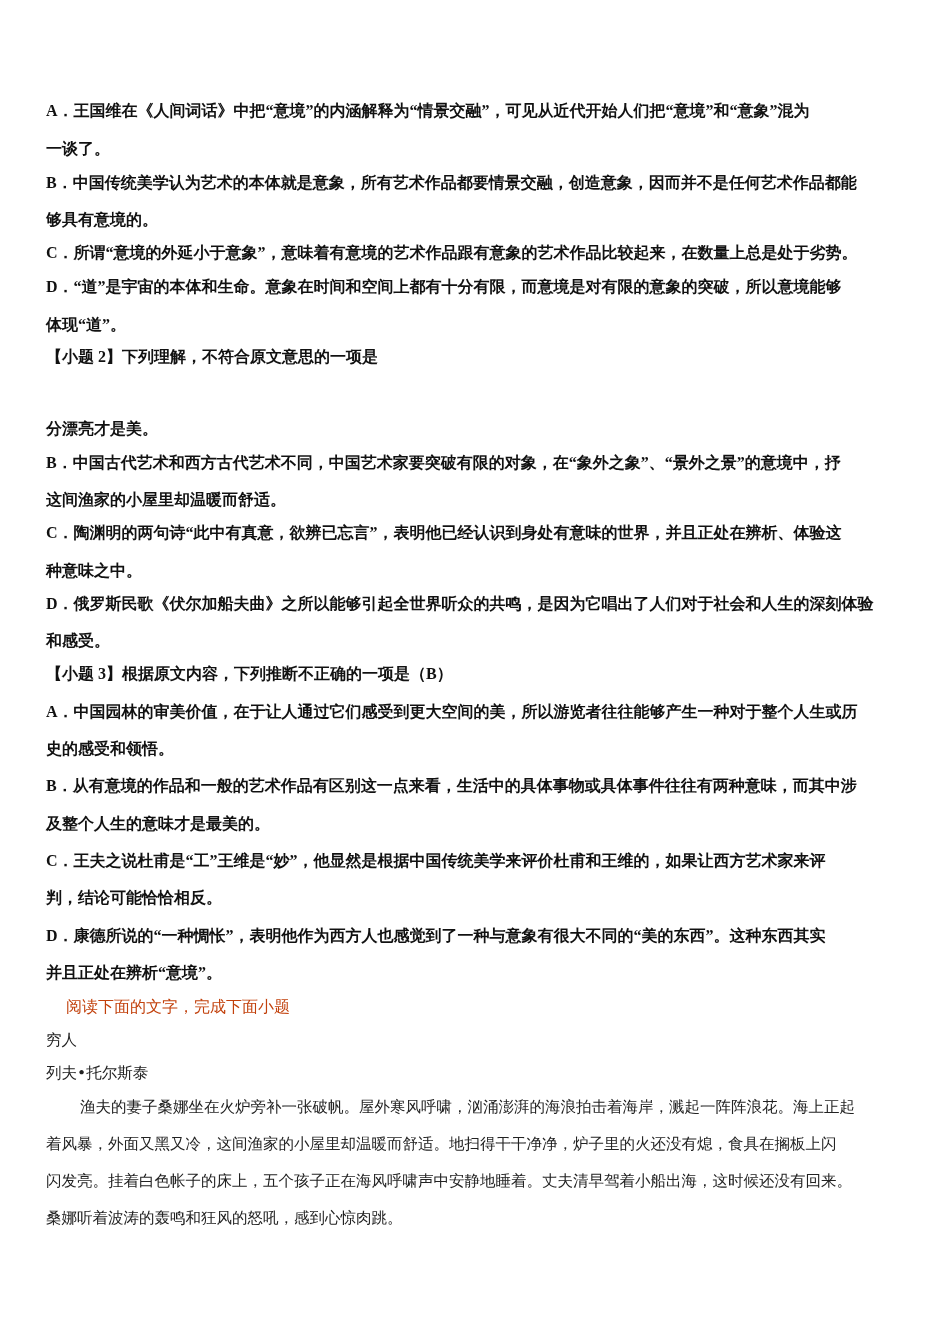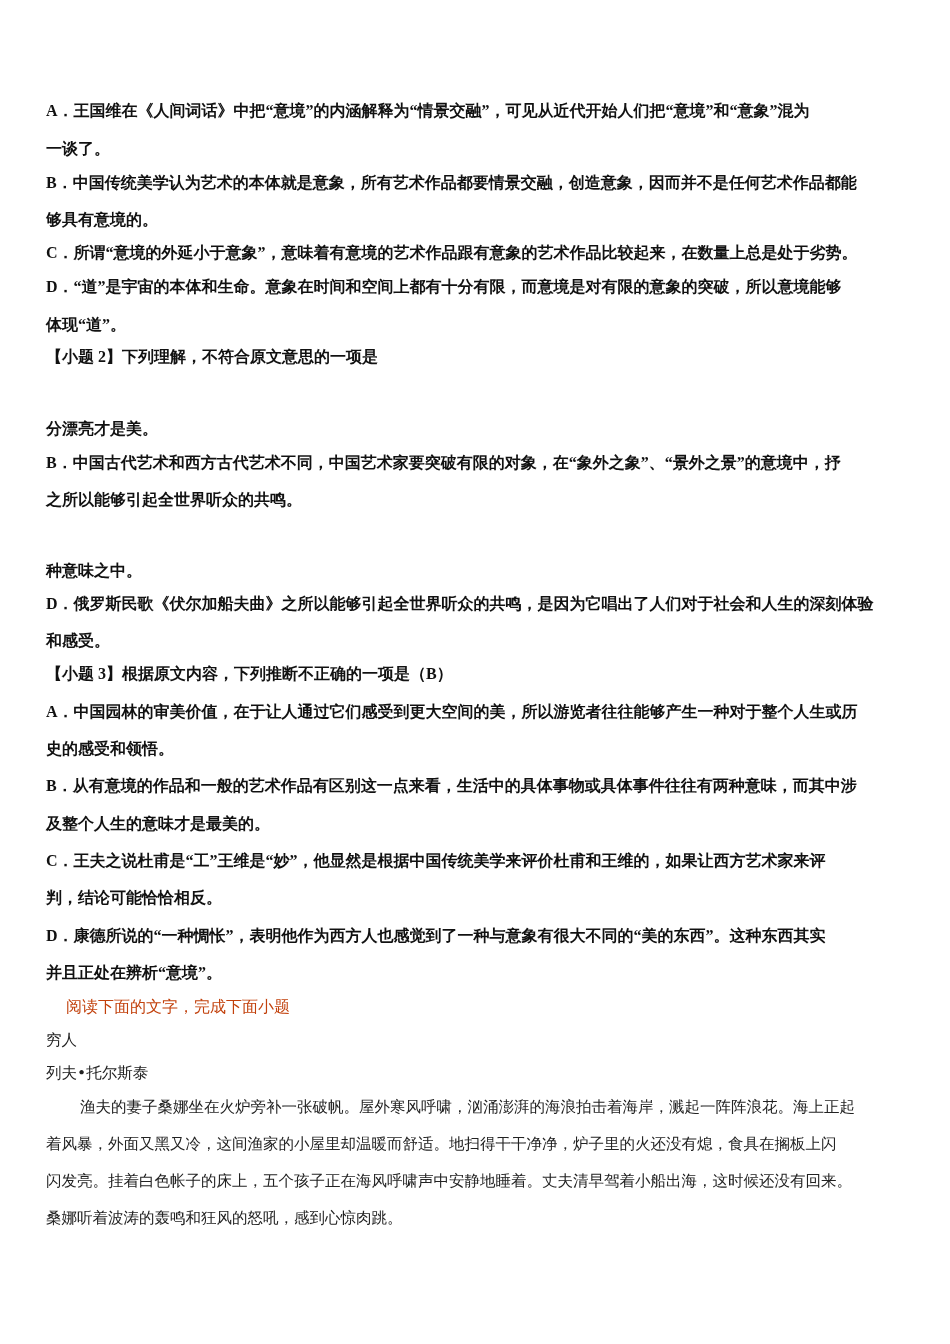--- a/index.html
+++ b/index.html
@@ -23,21 +23,22 @@
   <div class="line bold" style="top:210px">够具有意境的。</div>
 
   <div class="line bold" style="top:243px">C．所谓“意境的外延小于意象”，意味着有意境的艺术作品跟有意象的艺术作品比较起来，在数量上总是处于劣势。</div>
 
   <div class="line bold" style="top:277px">D．“道”是宇宙的本体和生命。意象在时间和空间上都有十分有限，而意境是对有限的意象的突破，所以意境能够</div>
   <div class="line bold" style="top:315px">体现“道”。</div>
 
   <div class="line bold" style="top:347px">【小题 2】下列理解，不符合原文意思的一项是</div>
   <div class="line bold" style="top:419px">分漂亮才是美。</div>
   <div class="line bold" style="top:453px">B．中国古代艺术和西方古代艺术不同，中国艺术家要突破有限的对象，在“象外之象”、“景外之景”的意境中，抒</div>
-  <div class="line bold" style="top:490px">之所以能够引起全世界听众的共鸣。</div>
+  <div class="line bold" style="top:490px">这间渔家的小屋里却温暖而舒适。</div>
+  <div class="line bold" style="top:523px">C．陶渊明的两句诗“此中有真意，欲辨已忘言”，表明他已经认识到身处有意味的世界，并且正处在辨析、体验这</div>
   <div class="line bold" style="top:561px">种意味之中。</div>
   <div class="line bold" style="top:594px">D．俄罗斯民歌《伏尔加船夫曲》之所以能够引起全世界听众的共鸣，是因为它唱出了人们对于社会和人生的深刻体验</div>
   <div class="line bold" style="top:631px">和感受。</div>
 
   <div class="line bold" style="top:664px">【小题 3】根据原文内容，下列推断不正确的一项是（B）</div>
   <div class="line bold" style="top:702px">A．中国园林的审美价值，在于让人通过它们感受到更大空间的美，所以游览者往往能够产生一种对于整个人生或历</div>
   <div class="line bold" style="top:739px">史的感受和领悟。</div>
   <div class="line bold" style="top:776px">B．从有意境的作品和一般的艺术作品有区别这一点来看，生活中的具体事物或具体事件往往有两种意味，而其中涉</div>
   <div class="line bold" style="top:814px">及整个人生的意味才是最美的。</div>
   <div class="line bold" style="top:851px">C．王夫之说杜甫是“工”王维是“妙”，他显然是根据中国传统美学来评价杜甫和王维的，如果让西方艺术家来评</div>

